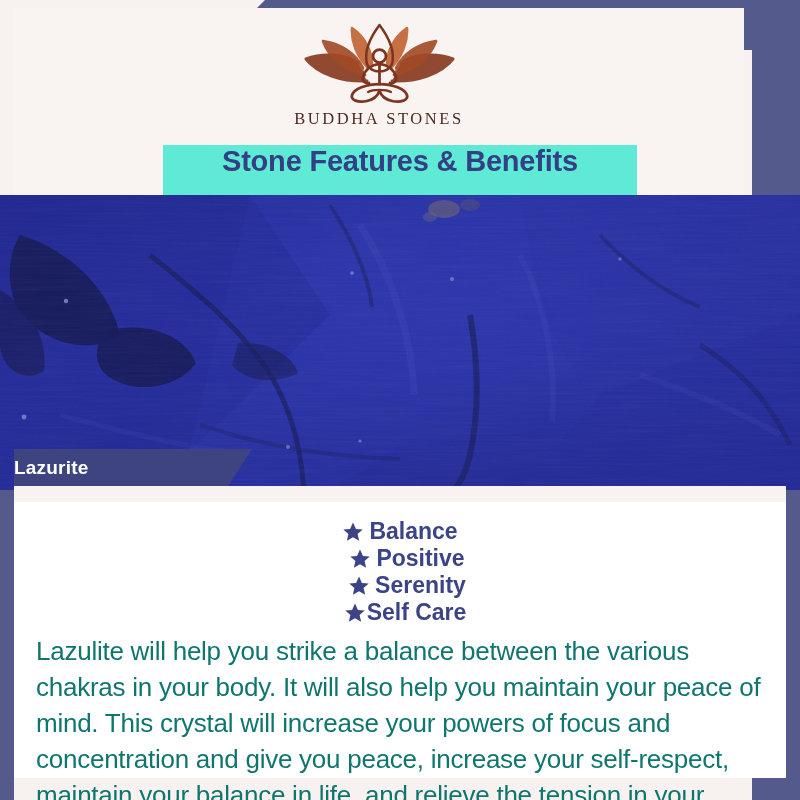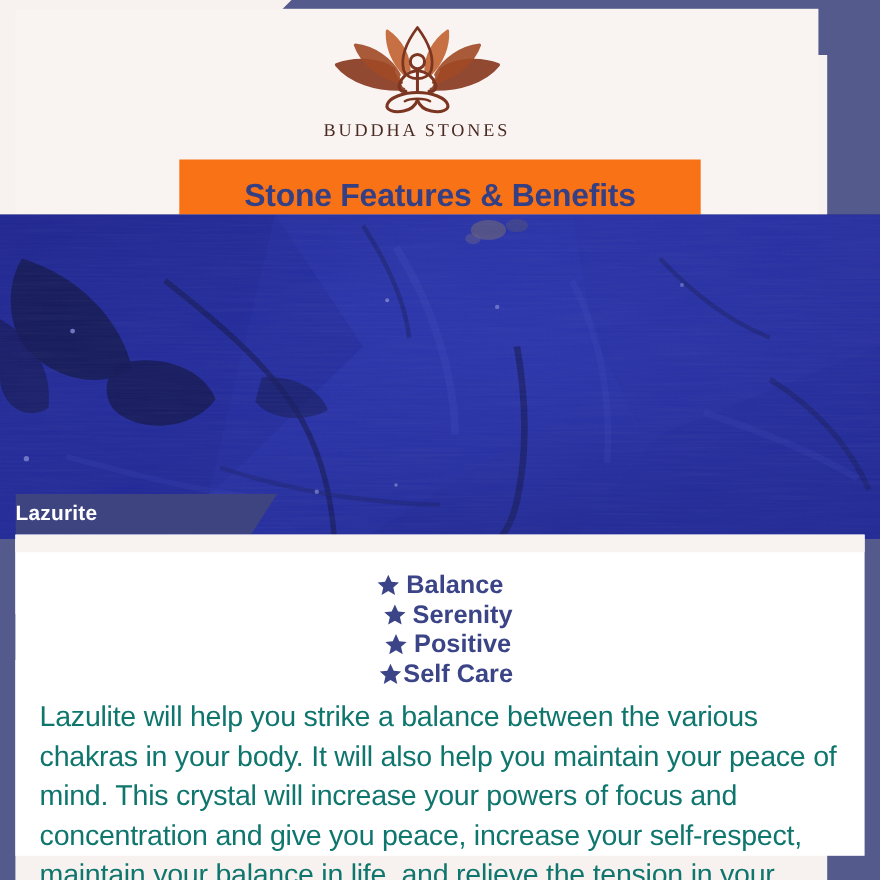--- a/index.html
+++ b/index.html
@@ -54,22 +54,22 @@
     font-size:16.5px;
     letter-spacing:2.6px;
     color:#4a2a22;
     margin-top:2px;
   }
 
   
   .title-bar {
     position:absolute; left:163px; top:145px;
     width:474px; height:50px;
-    background:#f97316;
-    display:flex; align-items:flex-end; justify-content:center;
+    background:#5eead4;
+    display:flex; align-items:flex-start; justify-content:center;
   }
   .title-bar h1 {
     font-size:29px;
     font-weight:bold;
     color:#343f84;
     letter-spacing:-0.2px;
     white-space:nowrap;
   }
 
   
@@ -259,28 +259,28 @@
       <div class="attr">
         <svg class="star" viewBox="0 0 24 24">
           <polygon points="12,1.6 15.2,8.6 22.6,9.3 17,14.2 18.7,21.6 12,17.7 5.3,21.6 7,14.2 1.4,9.3 8.8,8.6" fill="#3b4487"></polygon>
         </svg>
         <span>Balance</span>
       </div>
       <div class="attr">
         <svg class="star" viewBox="0 0 24 24">
           <polygon points="12,1.6 15.2,8.6 22.6,9.3 17,14.2 18.7,21.6 12,17.7 5.3,21.6 7,14.2 1.4,9.3 8.8,8.6" fill="#3b4487"></polygon>
         </svg>
+        <span>Positive</span>
+      </div>
+      <div class="attr">
+        <svg class="star" viewBox="0 0 24 24">
+          <polygon points="12,1.6 15.2,8.6 22.6,9.3 17,14.2 18.7,21.6 12,17.7 5.3,21.6 7,14.2 1.4,9.3 8.8,8.6" fill="#3b4487"></polygon>
+        </svg>
         <span>Serenity</span>
       </div>
-      <div class="attr">
-        <svg class="star" viewBox="0 0 24 24">
-          <polygon points="12,1.6 15.2,8.6 22.6,9.3 17,14.2 18.7,21.6 12,17.7 5.3,21.6 7,14.2 1.4,9.3 8.8,8.6" fill="#3b4487"></polygon>
-        </svg>
-        <span>Positive</span>
-      </div>
       <div class="attr tight">
         <svg class="star" viewBox="0 0 24 24">
           <polygon points="12,1.6 15.2,8.6 22.6,9.3 17,14.2 18.7,21.6 12,17.7 5.3,21.6 7,14.2 1.4,9.3 8.8,8.6" fill="#3b4487"></polygon>
         </svg>
         <span>Self Care</span>
       </div>
     </div>
 
     <p class="body-text">Lazulite will help you strike a balance between the various chakras in your body. It will also help you maintain your peace of mind. This crystal will increase your powers of focus and concentration and give you peace, increase your self-respect, maintain your balance in life, and relieve the tension in your body. It will infuse you with positive, uplifting spiritual energies.</p>
   </div>

